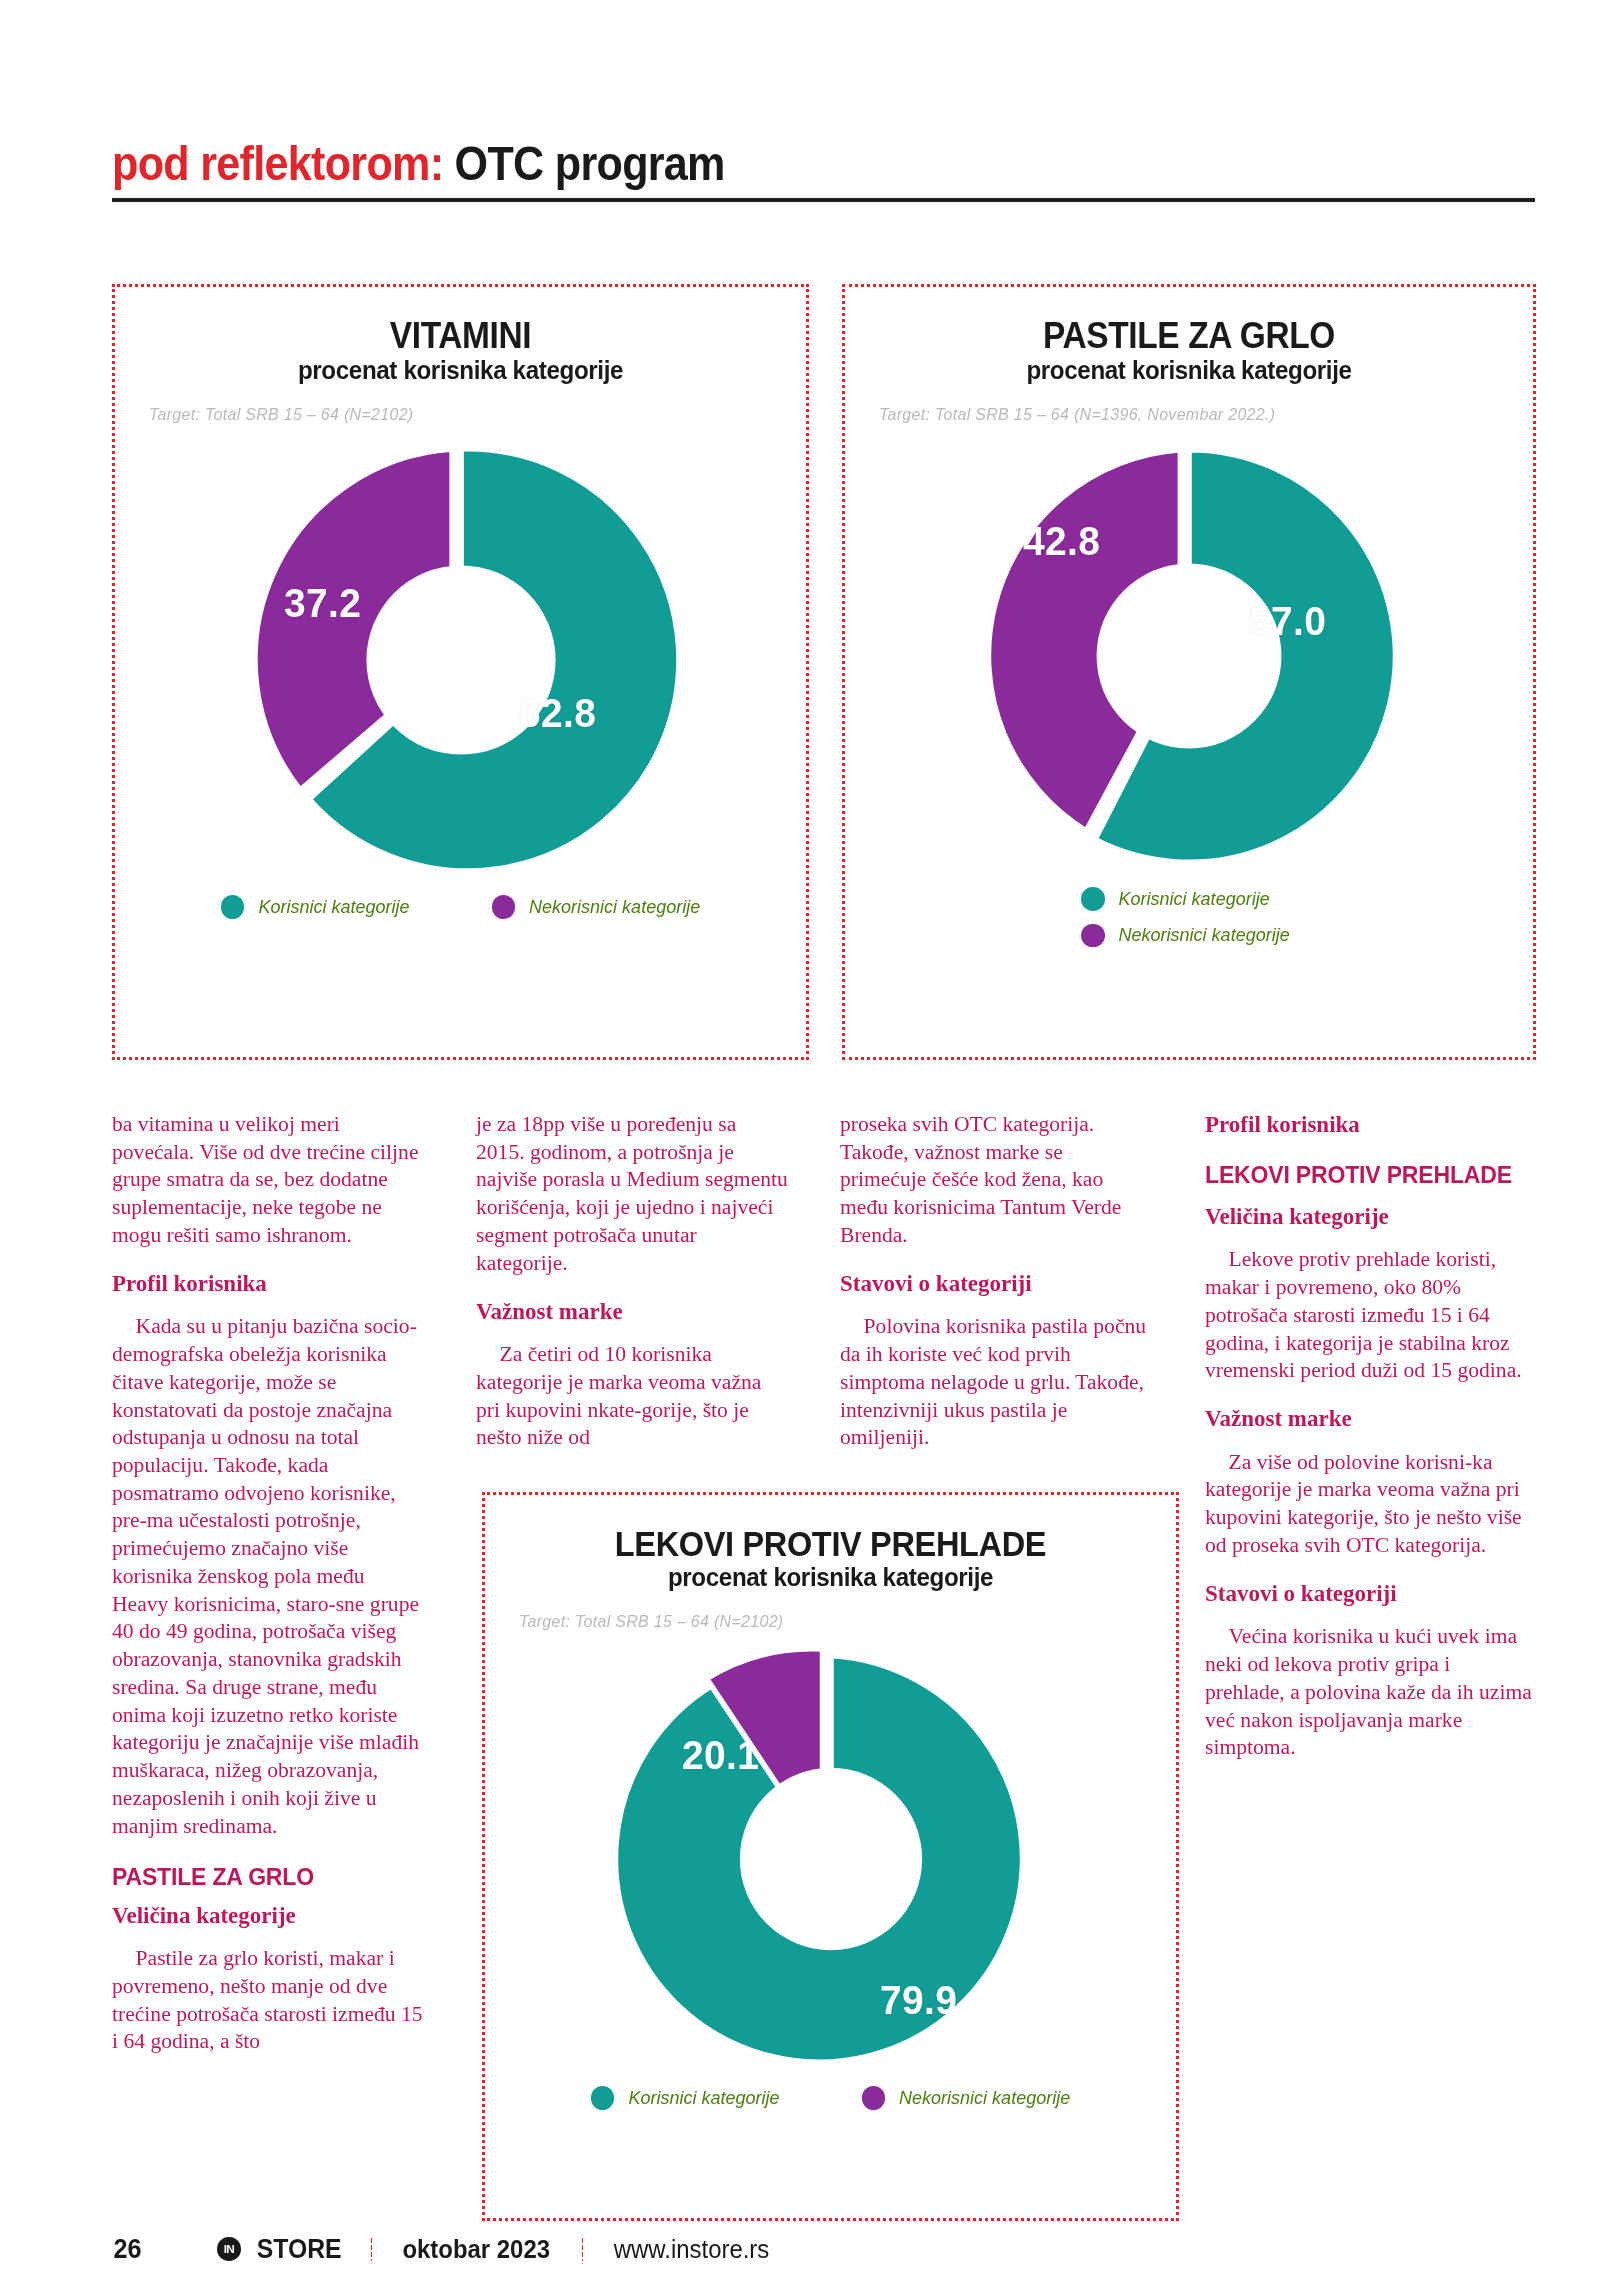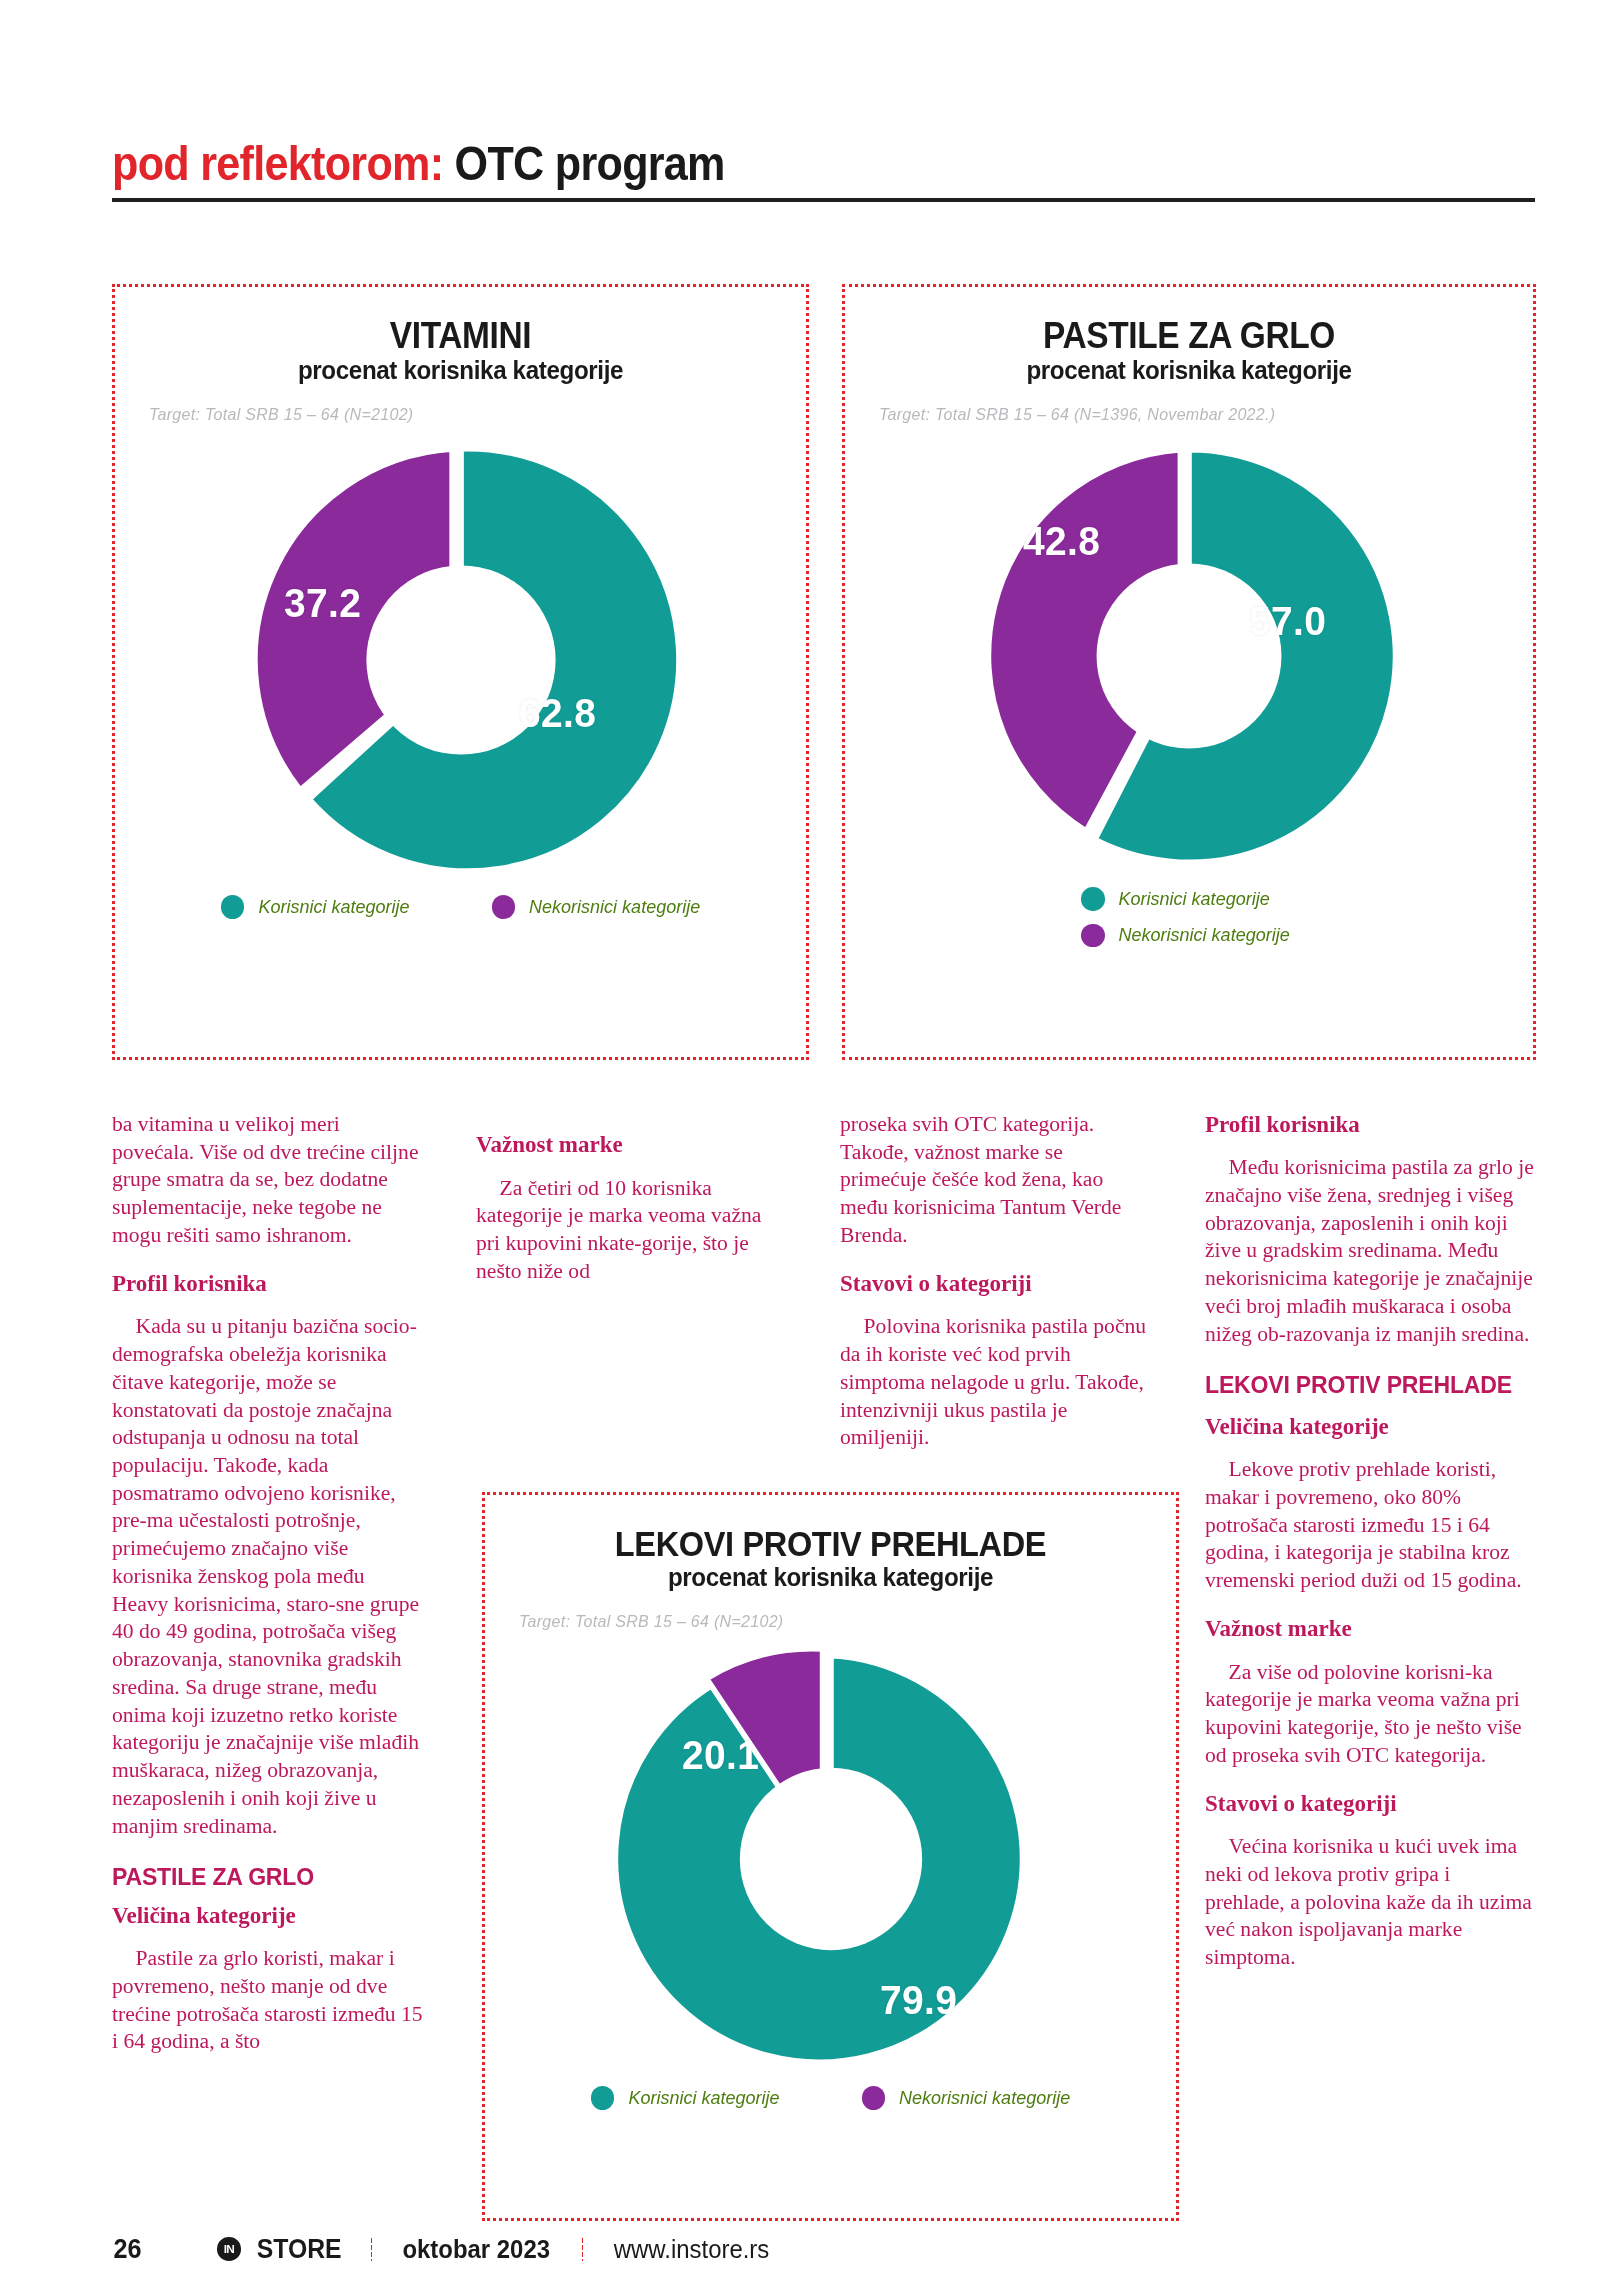--- a/index.html
+++ b/index.html
@@ -304,33 +304,33 @@
   <div class="col" id="col1">
     <p class="flush">ba vitamina u velikoj meri povećala. Više od dve trećine ciljne grupe smatra da se, bez dodatne suplementacije, neke tegobe ne mogu rešiti samo ishranom.</p>
     <div class="sub-head">Profil korisnika</div>
     <p class="ind">Kada su u pitanju bazična socio-demografska obeležja korisnika čitave kategorije, može se konstatovati da postoje značajna odstupanja u odnosu na total populaciju. Takođe, kada posmatramo odvojeno korisnike, pre-ma učestalosti potrošnje, primećujemo značajno više korisnika ženskog pola među Heavy korisnicima, staro-sne grupe 40 do 49 godina, potrošača  višeg obrazovanja, stanovnika gradskih sredina. Sa druge strane, među onima koji izuzetno retko koriste kategoriju je značajnije više mlađih muškaraca, nižeg obrazovanja, nezaposlenih i onih koji žive u manjim sredinama.</p>
     <div class="sec-head">PASTILE ZA GRLO</div>
     <div class="sub-head" style="margin-top:11px;">Veličina kategorije</div>
     <p class="ind">Pastile za grlo koristi, makar i povremeno, nešto manje od dve trećine potrošača starosti između 15 i 64 godina, a što</p>
   </div>
 
   <div class="col" id="col2">
+    <p class="flush">je za 18pp više u poređenju sa 2015. godinom, a potrošnja je najviše porasla u Medium segmentu korišćenja, koji je ujedno i najveći segment potrošača unutar kategorije.</p>
     <div class="sub-head">Važnost marke</div>
     <p class="ind">Za četiri od 10 korisnika kategorije je marka veoma važna pri kupovini nkate-gorije, što je nešto niže od</p>
   </div>
 
   <div class="col" id="col3">
     <p class="flush">proseka svih OTC kategorija. Takođe, važnost marke se primećuje češće kod žena, kao među korisnicima Tantum Verde Brenda.</p>
     <div class="sub-head">Stavovi o kategoriji</div>
     <p class="ind">Polovina korisnika pastila počnu da ih koriste već kod prvih simptoma nelagode u grlu. Takođe, intenzivniji ukus pastila je omiljeniji.</p>
   </div>
 
   <div class="col" id="col4">
     <div class="sub-head" style="margin-top:0;">Profil korisnika</div>
-    <p class="ind">Među korisnicima pastila za grlo je značajno više žena, srednjeg i višeg obrazovanja, zaposlenih i onih koji žive u gradskim sredinama. Među nekorisnicima kategorije je značajnije veći broj mlađih muškaraca i osoba nižeg ob-razovanja iz manjih sredina.</p>
     <div class="sec-head">LEKOVI PROTIV PREHLADE</div>
     <div class="sub-head" style="margin-top:14px;">Veličina kategorije</div>
     <p class="ind">Lekove protiv prehlade koristi, makar i povremeno, oko 80% potrošača starosti između 15 i 64 godina, i kategorija je stabilna kroz vremenski period duži od 15 godina.</p>
     <div class="sub-head">Važnost marke</div>
     <p class="ind">Za više od polovine korisni-ka kategorije je marka veoma važna pri kupovini kategorije, što je nešto više od proseka svih OTC kategorija.</p>
     <div class="sub-head">Stavovi o kategoriji</div>
     <p class="ind">Većina korisnika u kući uvek ima neki od lekova protiv gripa i prehlade, a polovina kaže da ih uzima već nakon ispoljavanja marke simptoma.</p>
   </div>
 
   <div class="footer">

